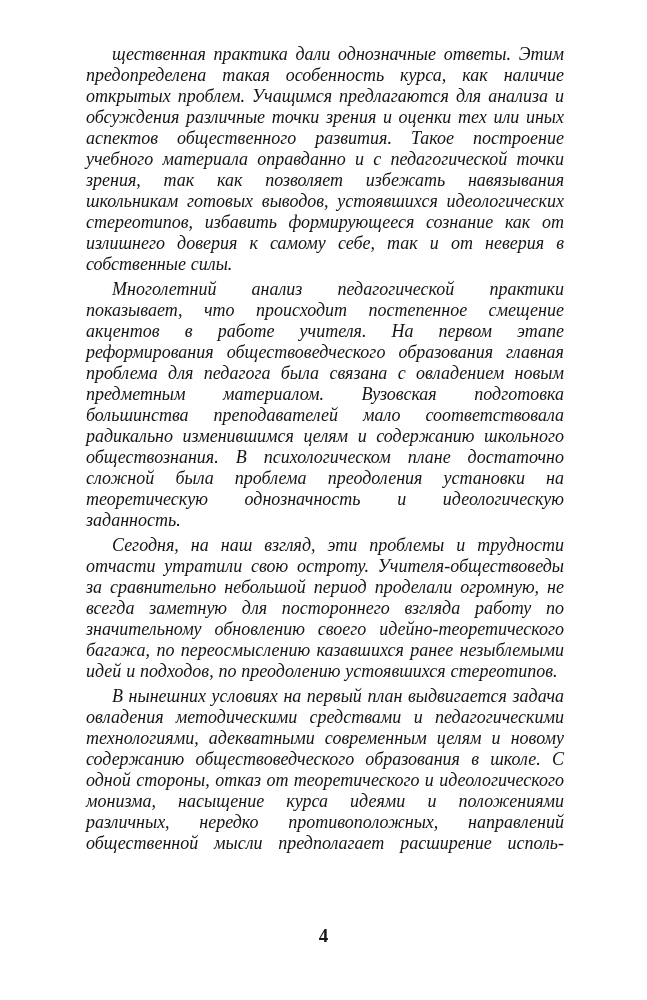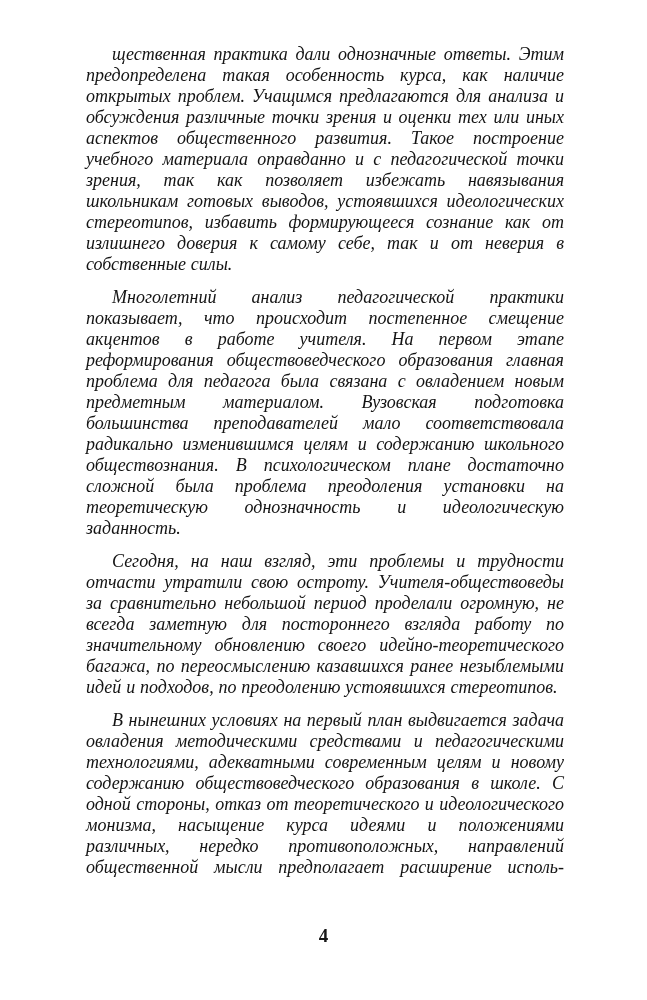--- a/index.html
+++ b/index.html
@@ -27,21 +27,21 @@
     font-size: 18px;
     line-height: 21px;
     color: #141414;
     text-align: justify;
     text-align-last: left;
     text-indent: 26px;
     hyphens: none;
     word-spacing: 0.02em;
   }
   
-  .para + .para { margin-top: 12px; }
+  .para + .para { margin-top: 4px; }
 
   .para-last {
     text-align-last: justify;
   }
 
   .page-number {
     position: absolute;
     left: 0;
     right: 0;
     top: 925px;

